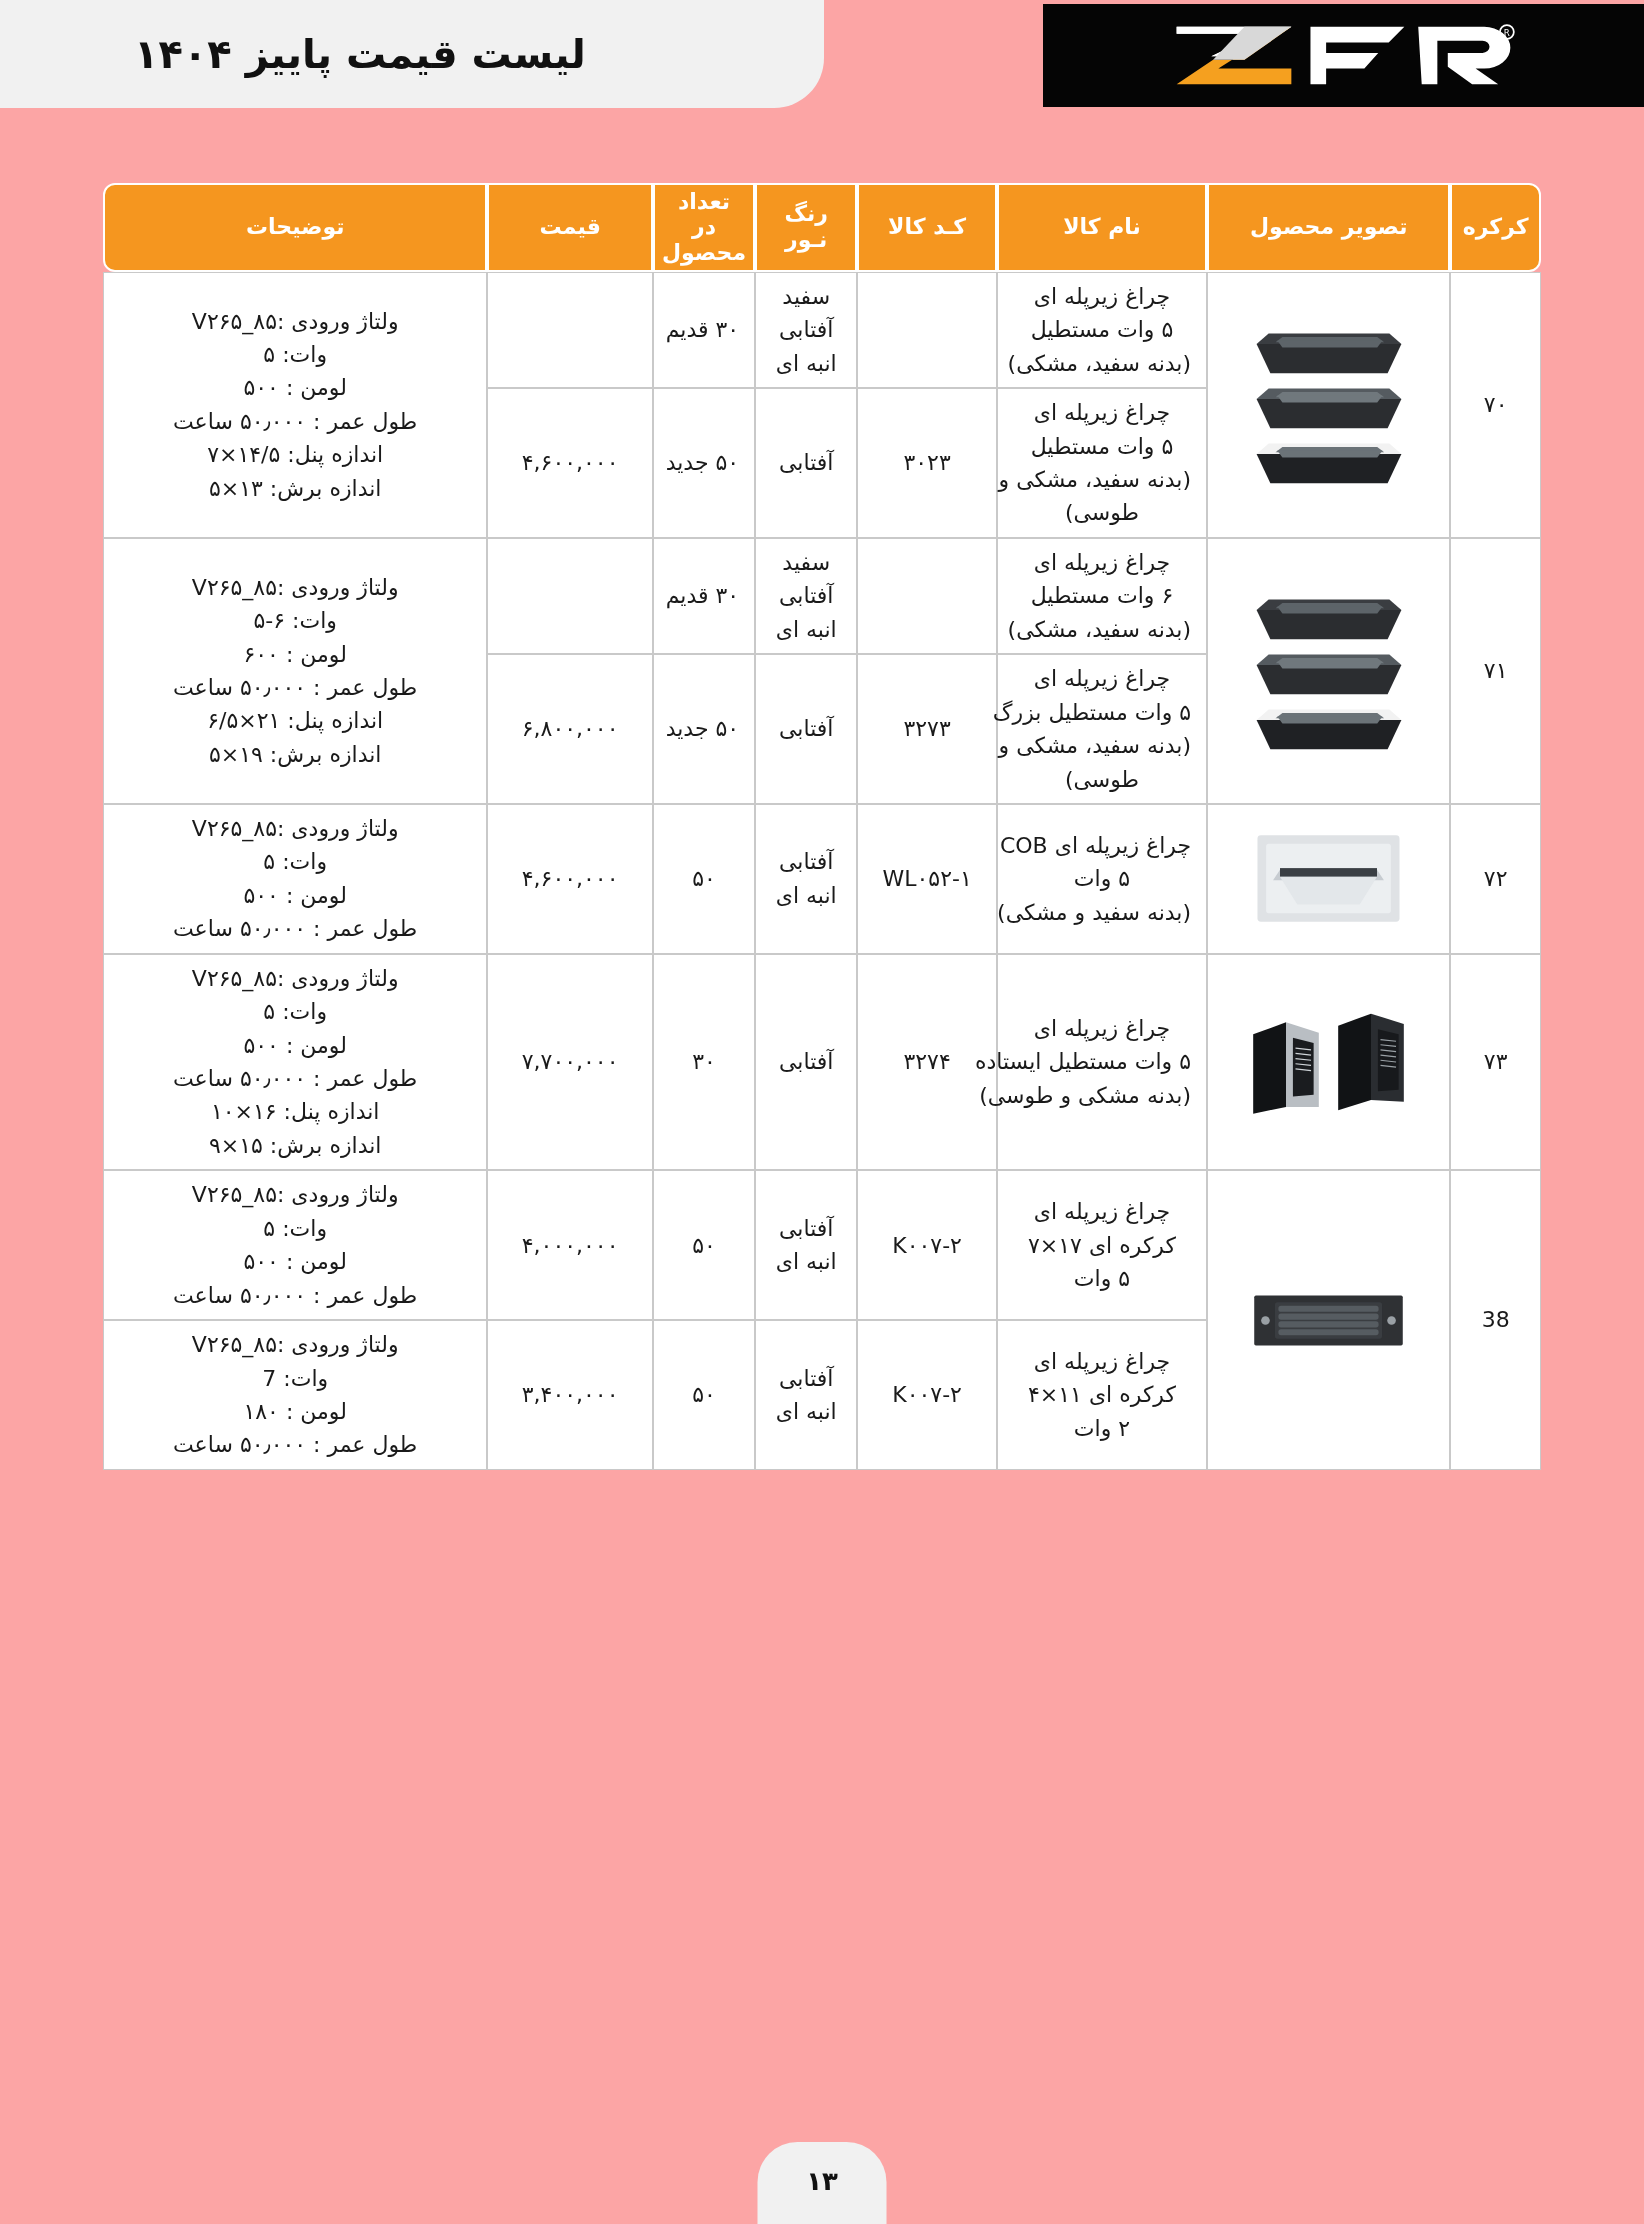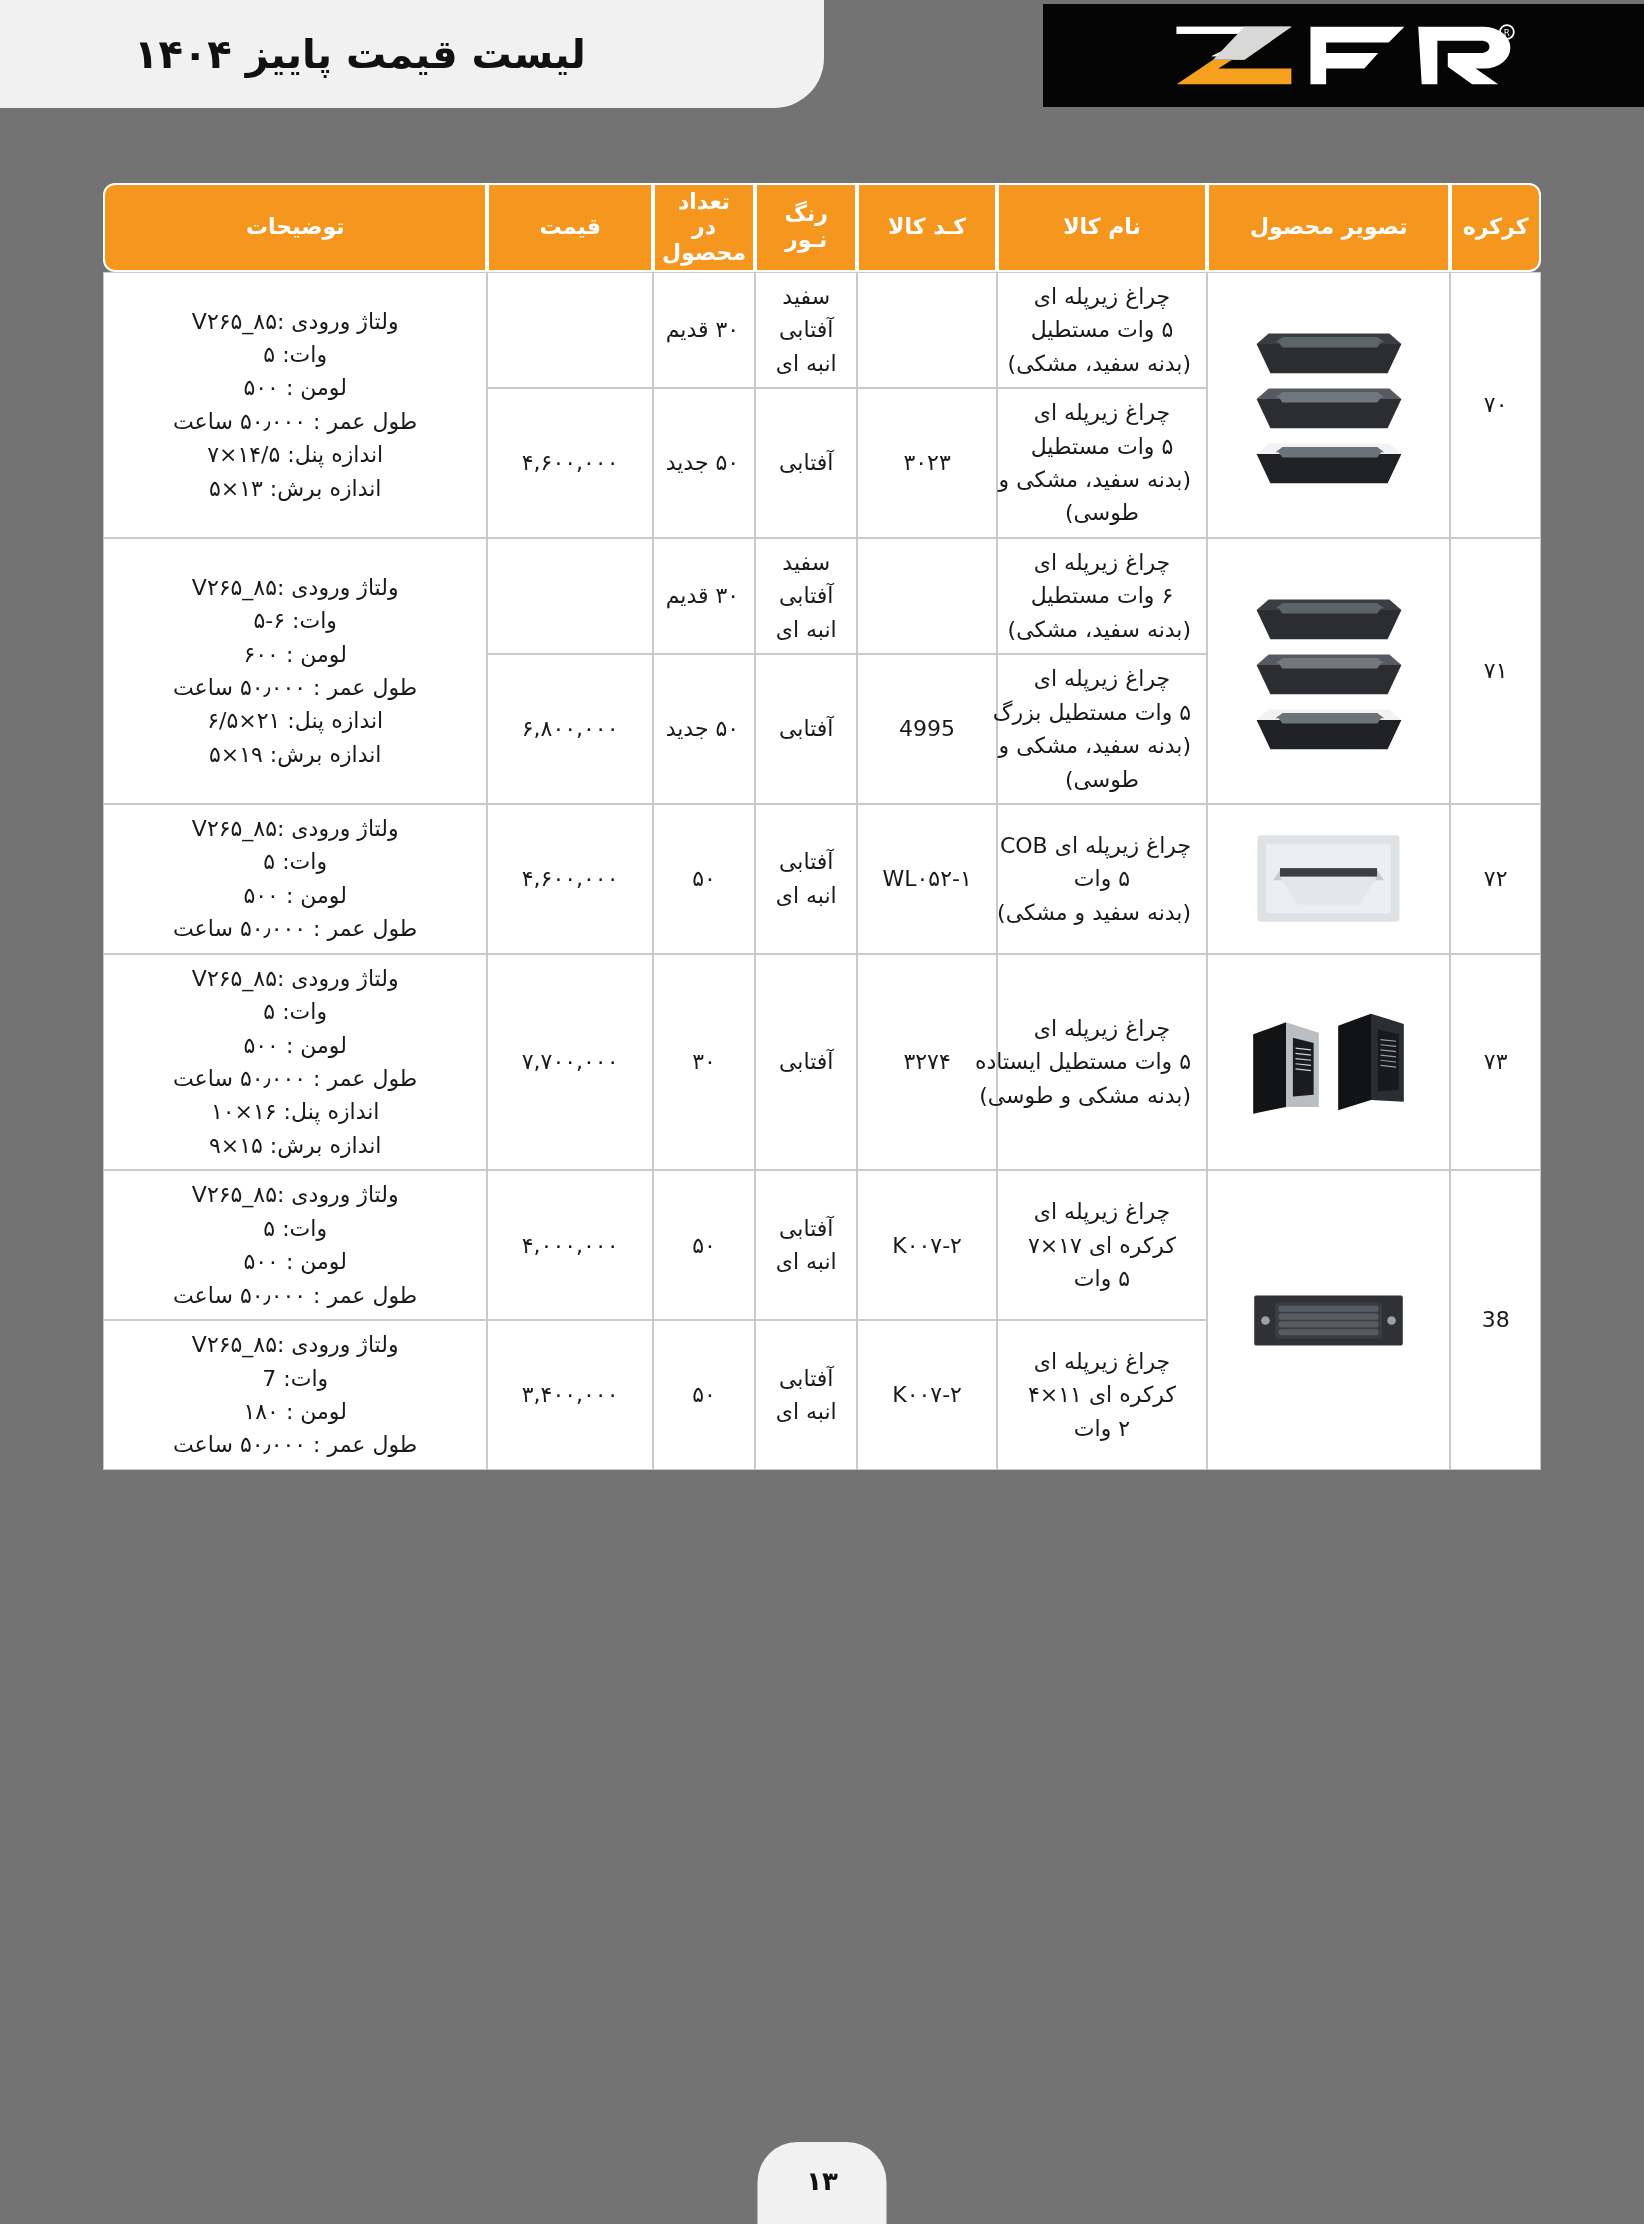--- a/index.html
+++ b/index.html
@@ -6,21 +6,21 @@
   * { box-sizing: border-box; }
   html, body {
     margin: 0; padding: 0;
     background: #ffffff;
     font-family: "DejaVu Sans", "Liberation Sans", sans-serif;
   }
   #page {
     position: relative;
     width: 1644px;
     height: 2225px;
-    background: #737373;
+    background: #fca5a5;
     overflow: hidden;
   }
 
   
   .header-band {
     position: absolute;
     top: 0; right: 0; left: 0;
     height: 113px;
   }
   .title-pill {
@@ -297,21 +297,21 @@
               <span class="desc-line">اندازه برش: ۱۹×۵</span>
             </td>
           </tr>
           <tr>
             <td class="c-name">
               <span class="desc-line">چراغ زیرپله ای</span>
               <span class="desc-line">۵ وات مستطیل بزرگ</span>
               <span class="desc-line">(بدنه سفید، مشکی و</span>
               <span class="desc-line">طوسی)</span>
             </td>
-            <td class="c-code"><span class="ltr-code">4995</span></td>
+            <td class="c-code"><span class="ltr-code">۳۲۷۳</span></td>
             <td class="c-color">
               <span class="desc-line">آفتابی</span>
             </td>
             <td class="c-count">۵۰ جدید</td>
             <td class="c-price">۶,۸۰۰,۰۰۰</td>
           </tr>
           <tr>
             <td class="c-radif" rowspan="1">۷۲</td>
             <td class="c-tasvir" rowspan="1">
               <div class="prod-stack">

